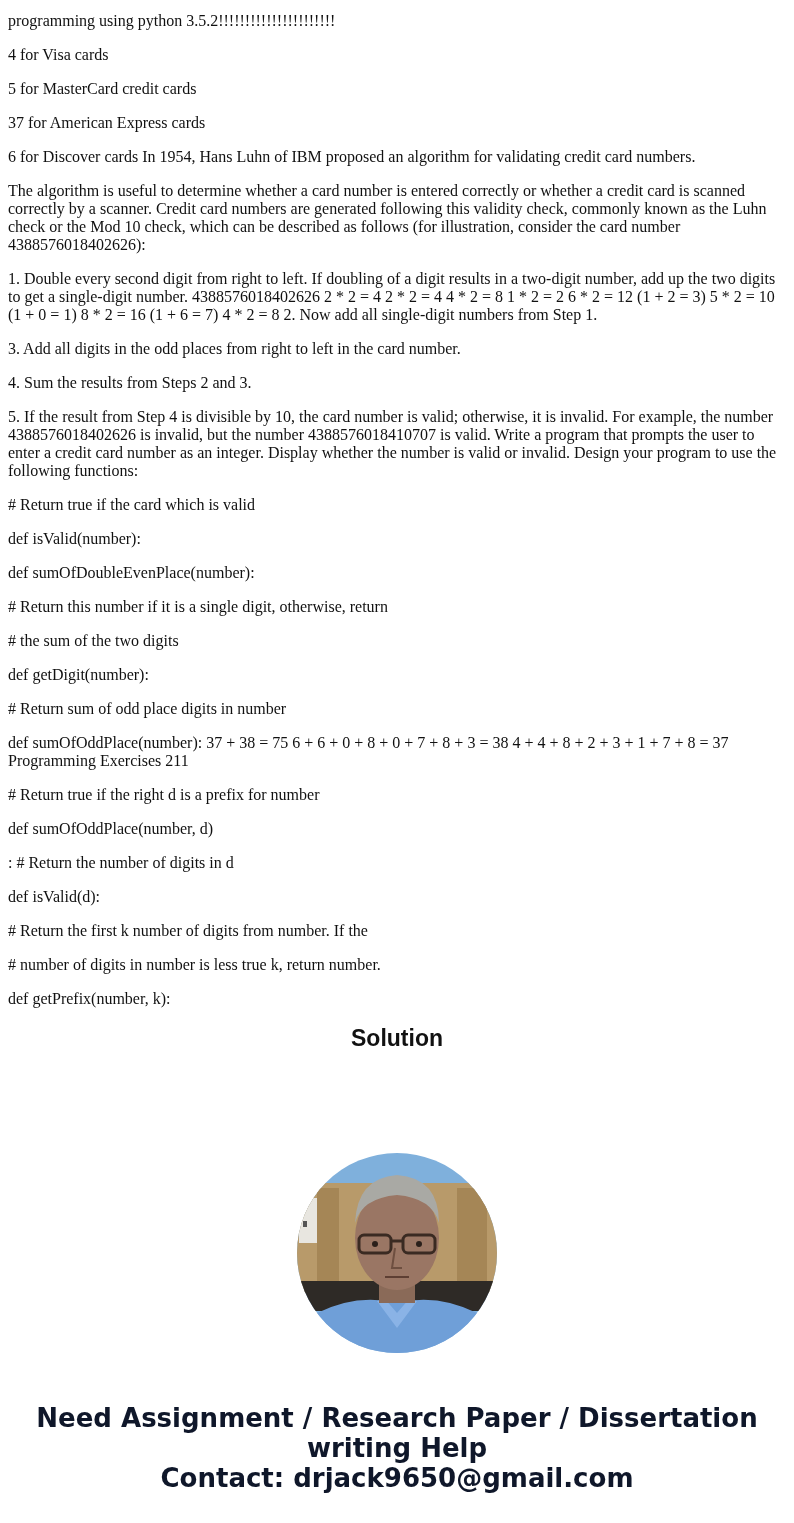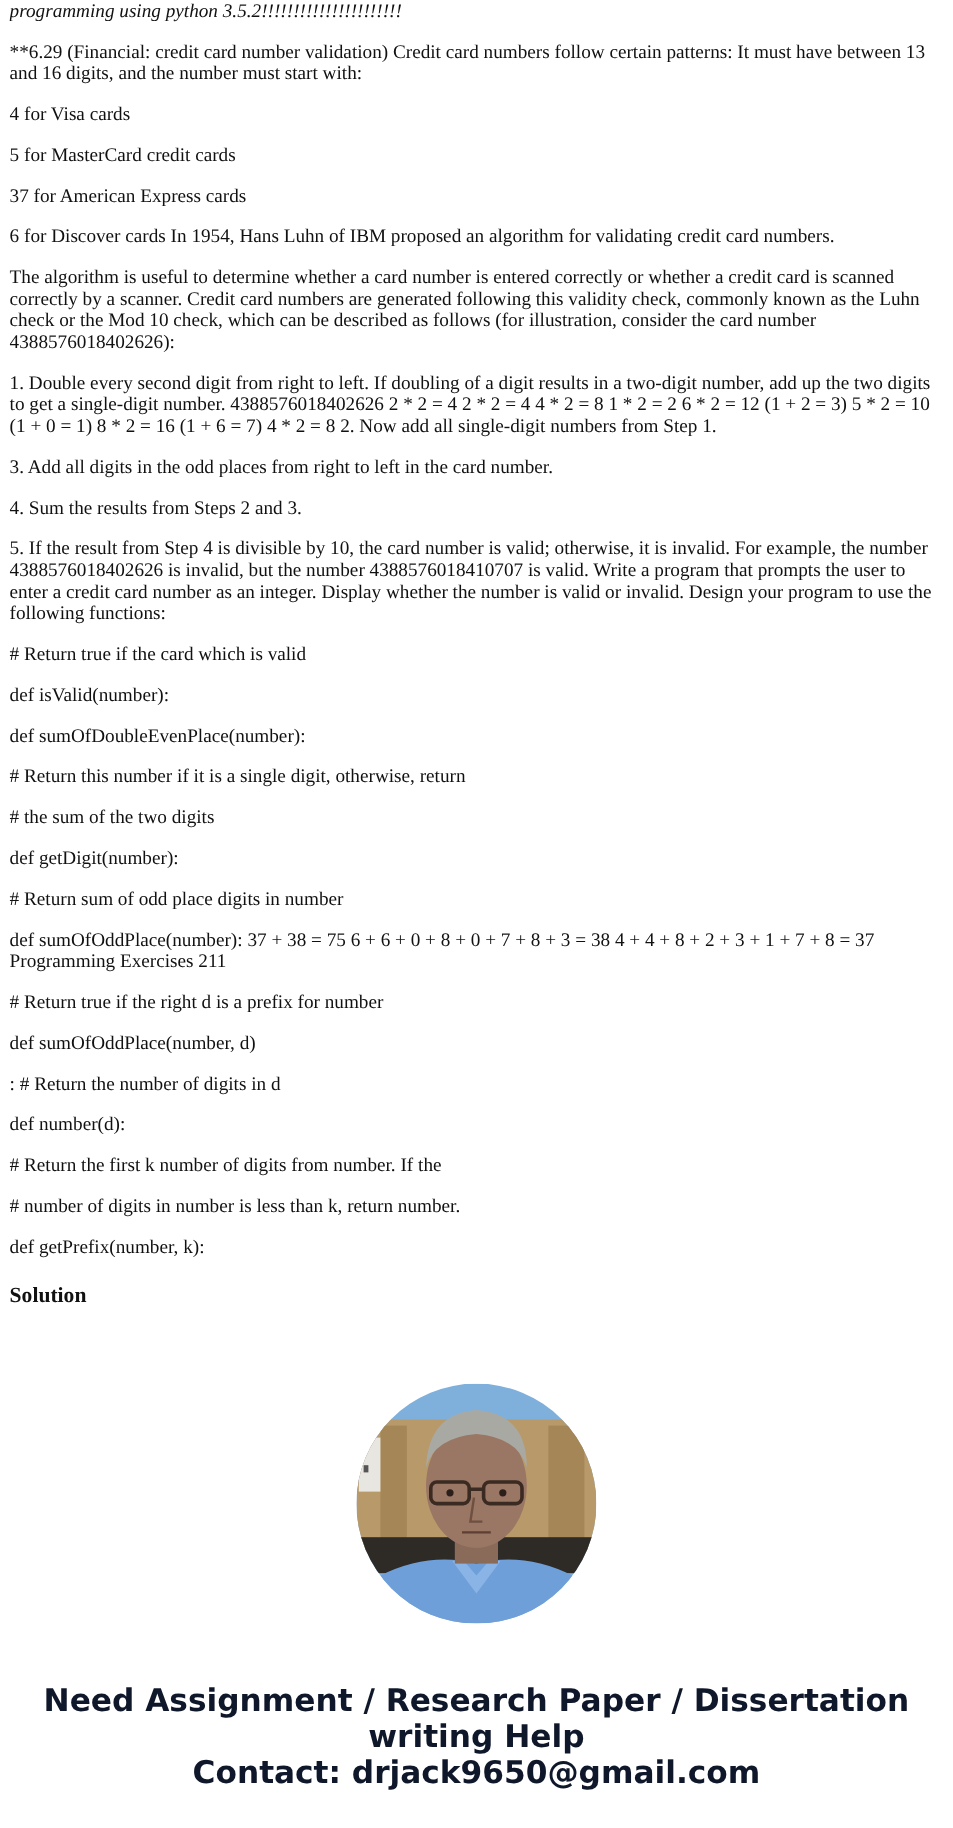--- a/index.html
+++ b/index.html
@@ -22,29 +22,29 @@
       height: 1122px;
       overflow: hidden;
       font-family: "Liberation Serif", serif;
       font-size: 16px;
       line-height: 18px;
     }
     .question p {
       margin: 7px 0 16px 0;
     }
     .question p:first-child {
-      margin-top: 1px;
-      font-style: italic;
+      margin-top: 12px;
     }
     .question h3 {
-      font-family: Liberation Serif, serif;
-      font-size: 18px;
+      font-family: Liberation Sans, sans-serif;
+      font-size: 23px;
       font-weight: bold;
       margin: 19px 0 0 0;
       line-height: 22px;
+      text-align: center;
     }
     .avatar-wrap {
       position: absolute;
       left: 297px;
       top: 1153px;
       width: 200px;
       height: 200px;
       border-radius: 50%;
       overflow: hidden;
     }
@@ -65,44 +65,43 @@
     }
     .promo div {
       margin: 0;
     }
   </style>
 </head>
 <body>
 
 <div class="question">
   <p>programming using python 3.5.2!!!!!!!!!!!!!!!!!!!!!!</p>
-  <p>**6.29 (Financial: credit card number validation) Credit card numbers follow certain patterns: It must have between 13 and 16 digits, and the number must start with:</p>
   <p>4 for Visa cards</p>
   <p>5 for MasterCard credit cards</p>
   <p>37 for American Express cards</p>
   <p>6 for Discover cards In 1954, Hans Luhn of IBM proposed an algorithm for validating credit card numbers.</p>
   <p>The algorithm is useful to determine whether a card number is entered correctly or whether a credit card is scanned correctly by a scanner. Credit card numbers are generated following this validity check, commonly known as the Luhn check or the Mod 10 check, which can be described as follows (for illustration, consider the card number 4388576018402626):</p>
   <p>1. Double every second digit from right to left. If doubling of a digit results in a two-digit number, add up the two digits to get a single-digit number. 4388576018402626 2 * 2 = 4 2 * 2 = 4 4 * 2 = 8 1 * 2 = 2 6 * 2 = 12 (1 + 2 = 3) 5 * 2 = 10 (1 + 0 = 1) 8 * 2 = 16 (1 + 6 = 7) 4 * 2 = 8 2. Now add all single-digit numbers from Step 1.</p>
   <p>3. Add all digits in the odd places from right to left in the card number.</p>
   <p>4. Sum the results from Steps 2 and 3.</p>
   <p>5. If the result from Step 4 is divisible by 10, the card number is valid; otherwise, it is invalid. For example, the number 4388576018402626 is invalid, but the number 4388576018410707 is valid. Write a program that prompts the user to enter a credit card number as an integer. Display whether the number is valid or invalid. Design your program to use the following functions:</p>
   <p># Return true if the card which is valid</p>
   <p>def isValid(number):</p>
   <p>def sumOfDoubleEvenPlace(number):</p>
   <p># Return this number if it is a single digit, otherwise, return</p>
   <p># the sum of the two digits</p>
   <p>def getDigit(number):</p>
   <p># Return sum of odd place digits in number</p>
   <p>def sumOfOddPlace(number): 37 + 38 = 75 6 + 6 + 0 + 8 + 0 + 7 + 8 + 3 = 38 4 + 4 + 8 + 2 + 3 + 1 + 7 + 8 = 37 Programming Exercises 211</p>
   <p># Return true if the right d is a prefix for number</p>
   <p>def sumOfOddPlace(number, d)</p>
   <p>: # Return the number of digits in d</p>
-  <p>def number(d):</p>
+  <p>def isValid(d):</p>
   <p># Return the first k number of digits from number. If the</p>
-  <p># number of digits in number is less than k, return number.</p>
+  <p># number of digits in number is less true k, return number.</p>
   <p>def getPrefix(number, k):</p>
   <h3>Solution</h3>
 </div>
 
 <div class="avatar-wrap" title="Author photo">
   <svg width="200" height="200" viewBox="0 0 200 200">
 
     <rect x="0" y="0" width="200" height="200" fill="#7fb0dc"></rect>
 
     <rect x="0" y="30" width="200" height="110" fill="#b89a6a"></rect>

